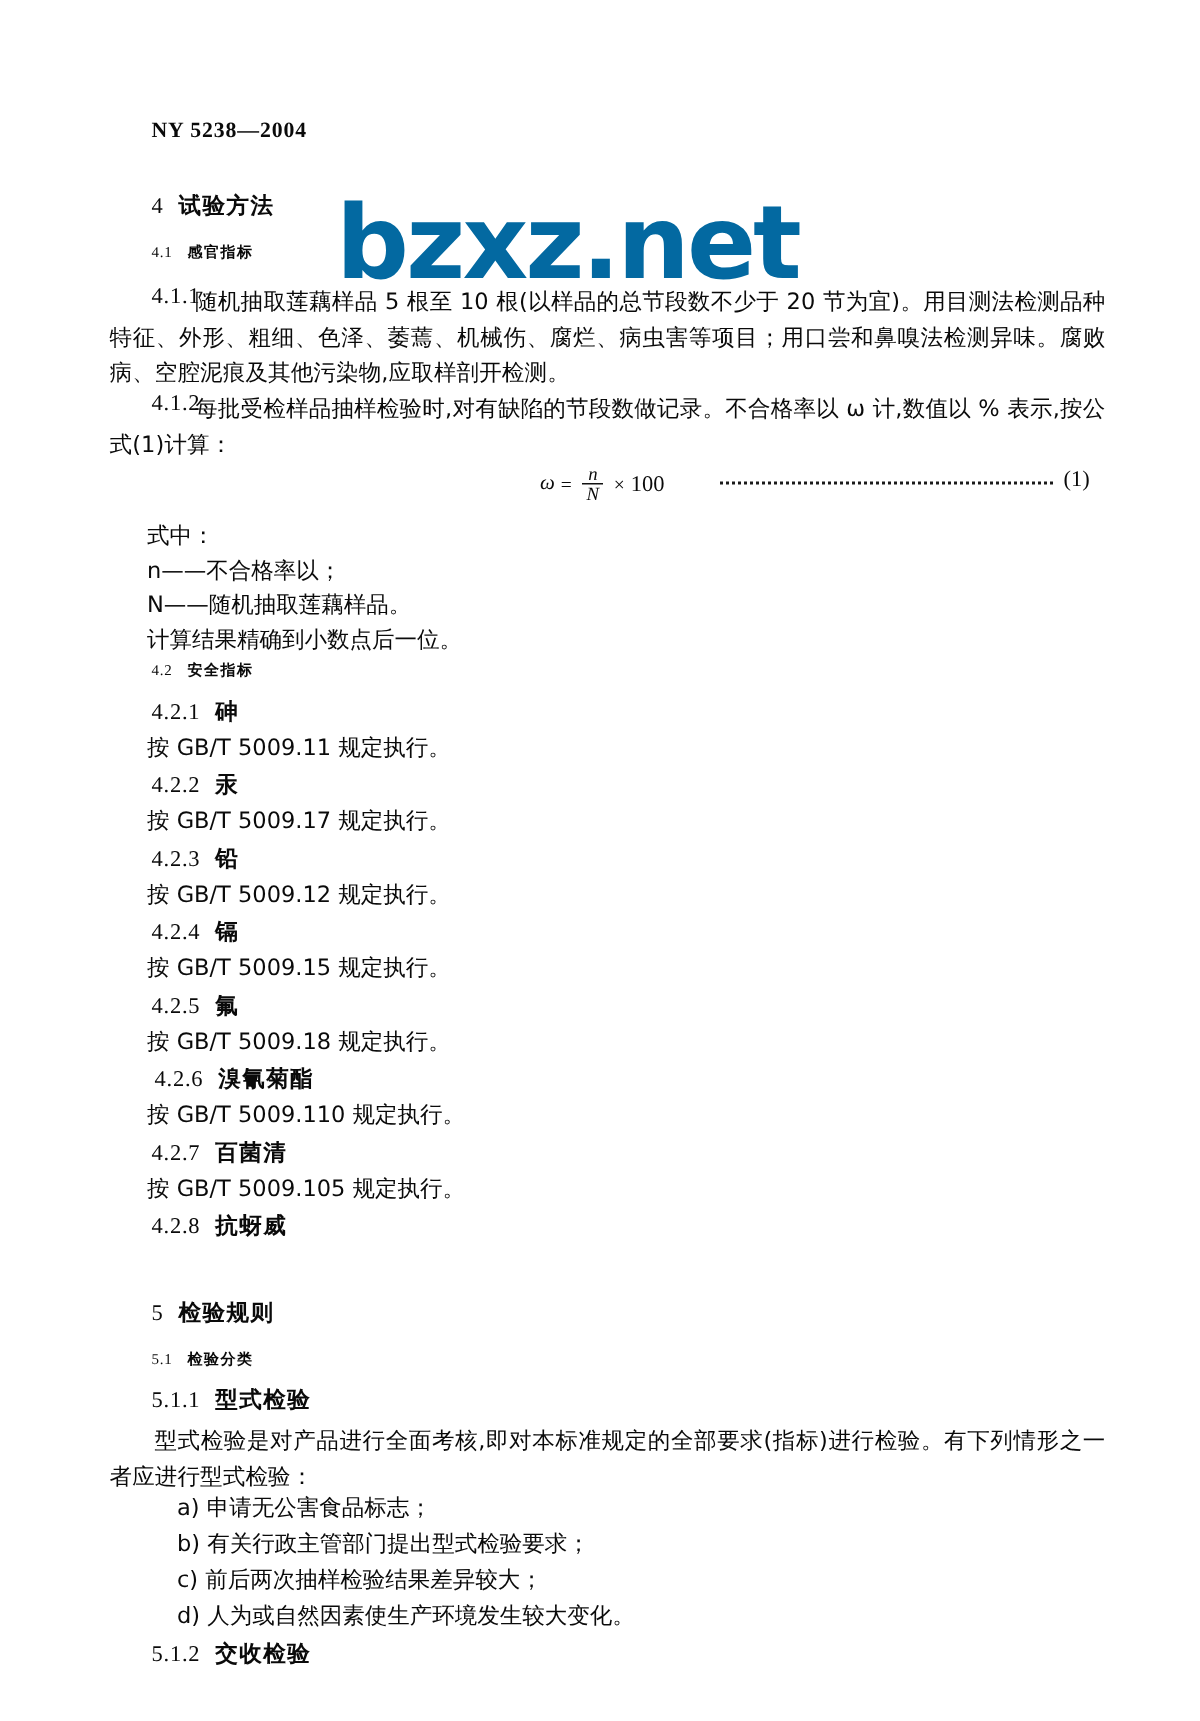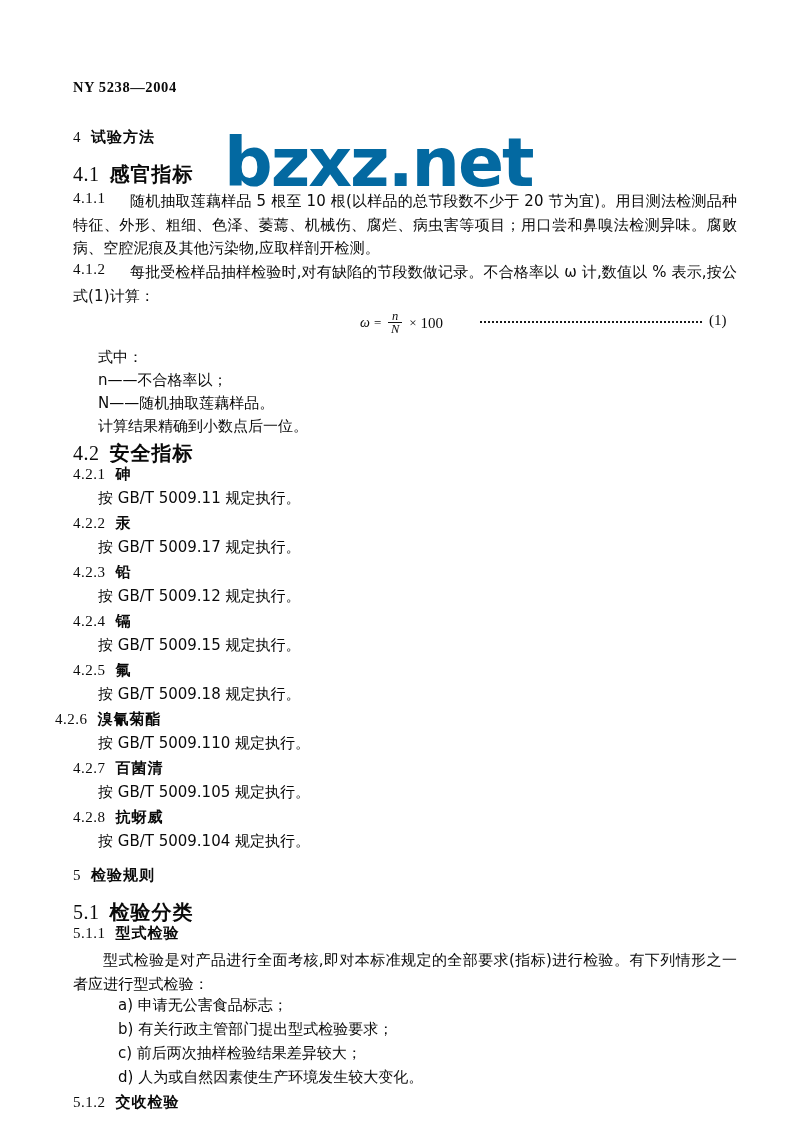--- a/index.html
+++ b/index.html
@@ -44,38 +44,38 @@
   
   #content {
     position: absolute;
     left: 0;
     top: 0;
     width: 800px;
     height: 1147px;
     z-index: 2;
   }
 
-  .abs { position: absolute; white-space: nowrap; }
+  .abs { position: absolute; white-space: nowrap; margin-left: 28px; }
 
   .hdr {
     left: 73px;
     top: 79px;
     font-family: "Liberation Serif", serif;
     font-size: 14.5px;
     letter-spacing: 0.6px;
     font-weight: bold;
   }
 
   .h1, .h2, .h3 {
     font-family: "DejaVu Sans", "Liberation Sans", sans-serif;
     font-weight: bold;
     color: #0a0a0a;
   }
   .h1 { font-size: 15px; }
-  .h2 { font-size: 20px; }
+  .h2 { font-size: 10px; }
   .h3 { font-size: 15px; }
 
   .num {
     font-family: "Liberation Serif", serif;
     font-weight: normal;
     letter-spacing: 0.5px;
   }
   .h1 .num, .h2 .num, .h3 .num { font-weight: normal; }
 
   .ttl { margin-left: 10px; letter-spacing: 1px; }
@@ -231,34 +231,33 @@
     <div class="abs h3" style="left:73px; top:612px;">
       <span class="num">4.2.4</span><span class="ttl">镉</span>
     </div>
     <div class="sub-ln" style="left:98px; top:636px;">按 GB/T 5009.15 规定执行。</div>
 
     <div class="abs h3" style="left:73px; top:661px;">
       <span class="num">4.2.5</span><span class="ttl">氟</span>
     </div>
     <div class="sub-ln" style="left:98px; top:685px;">按 GB/T 5009.18 规定执行。</div>
 
-    <div class="abs h3" style="left:55px; top:710px;">
+    <div class="abs h3" style="left:75px; top:710px;">
       <span class="num">4.2.6</span><span class="ttl">溴氰菊酯</span>
     </div>
     <div class="sub-ln" style="left:98px; top:734px;">按 GB/T 5009.110 规定执行。</div>
 
     <div class="abs h3" style="left:73px; top:759px;">
       <span class="num">4.2.7</span><span class="ttl">百菌清</span>
     </div>
     <div class="sub-ln" style="left:98px; top:783px;">按 GB/T 5009.105 规定执行。</div>
 
     <div class="abs h3" style="left:73px; top:808px;">
       <span class="num">4.2.8</span><span class="ttl">抗蚜威</span>
     </div>
-    <div class="sub-ln" style="left:98px; top:832px;">按 GB/T 5009.104 规定执行。</div>
 
     <div class="abs h1" style="left:73px; top:866px;">
       <span class="num">5</span><span class="ttl">检验规则</span>
     </div>
 
     <div class="abs h2" style="left:73px; top:899px;">
       <span class="num">5.1</span><span class="ttl">检验分类</span>
     </div>
 
     <div class="abs h3" style="left:73px; top:924px;">

